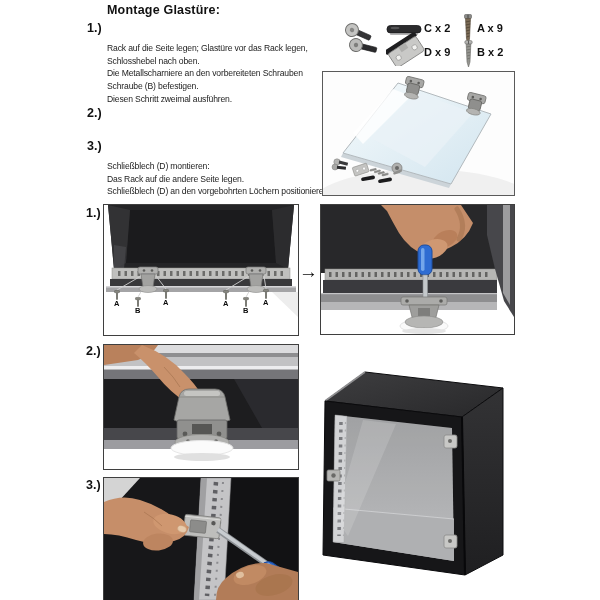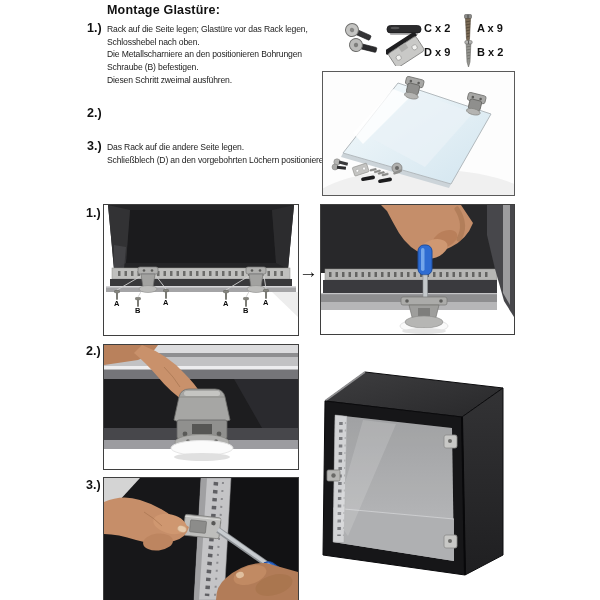--- a/index.html
+++ b/index.html
@@ -1,50 +1,51 @@
 <!DOCTYPE html>
 <html><head>
 <meta charset="utf-8">
 <style>
   html,body{margin:0;padding:0;background:#fff;}
   .page{position:relative;width:600px;height:600px;background:#fff;overflow:hidden;
         font-family:"Liberation Sans",sans-serif;color:#111;}
   .abs{position:absolute;}
   .title{font-weight:bold;font-size:12.5px;letter-spacing:.2px;white-space:nowrap;}
   .step-num{font-weight:bold;font-size:12.5px;white-space:nowrap;}
-  .step-lines{font-size:8.6px;letter-spacing:-.15px;line-height:12.7px;white-space:nowrap;color:#1c1c1c;}
+  .step-lines{font-size:8.6px;letter-spacing:-.15px;line-height:12.7px;white-space:nowrap;color:#1c1c1c;margin-top:19px;}
   .fig-num{font-weight:bold;font-size:12.5px;white-space:nowrap;}
   .part-label{font-weight:bold;font-size:11px;white-space:nowrap;}
   .photo{position:absolute;border:1px solid #3f3f3f;background:#fff;overflow:hidden;}
   .photo svg{display:block;width:100%;height:100%;}
   .plain-svg{position:absolute;}
   .plain-svg svg{display:block;width:100%;height:100%;}
   .annot{position:absolute;font-size:7.5px;font-weight:bold;color:#0a0a0a;line-height:1;}
   .arrow{font-size:19px;font-weight:bold;line-height:1;color:#0a0a0a;}
 </style>
 </head>
 <body>
 
 <div class="page">
 
   <div class="abs title" style="left:107px;top:3px">Montage Glastüre:</div>
 
   <div class="abs step-num" style="left:87px;top:21px">1.)</div>
   <div class="abs step-lines" style="left:107px;top:23px">
     <div>Rack auf die Seite legen; Glastüre vor das Rack legen,</div>
     <div>Schlosshebel nach oben.</div>
-    <div>Die Metallscharniere an den positionieren Bohrungen</div>
+    <div>Die Metallscharniere an den vorbereiteten Schrauben</div>
     <div>Schraube (B) befestigen.</div>
     <div>Diesen Schritt zweimal ausführen.</div>
   </div>
 
   <div class="abs step-num" style="left:87px;top:106px">2.)</div>
 
   <div class="abs step-num" style="left:87px;top:139px">3.)</div>
   <div class="abs step-lines" style="left:107px;top:141px">
+    <div>Schließblech (D) montieren:</div>
     <div>Das Rack auf die andere Seite legen.</div>
     <div>Schließblech (D) an den vorgebohrten Löchern positionieren</div>
   </div>
 
   <div class="plain-svg" style="left:341px;top:16px;width:38px;height:48px">
     <svg viewBox="0 0 38 48">
       <g transform="rotate(24 11 14)">
         <rect x="16" y="11.5" width="15" height="5" rx="1" fill="#35353 7" style="fill:#353537" stroke="#1c1c1e" stroke-width="0.6"></rect>
         <circle cx="11" cy="14" r="6.5" fill="#c4c4c2" stroke="#6f6f6d" stroke-width="1"></circle>
         <circle cx="11" cy="14" r="2.2" fill="#87878 5" style="fill:#878785"></circle>

